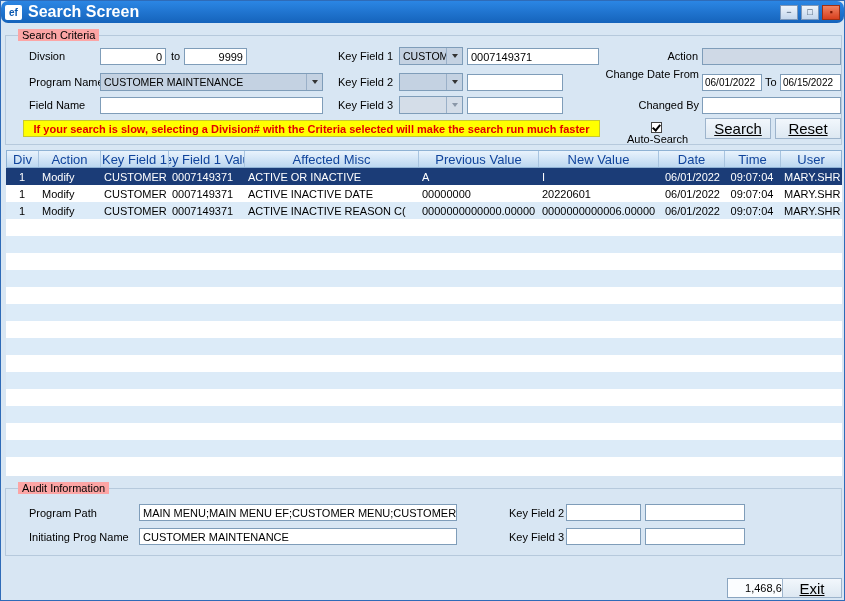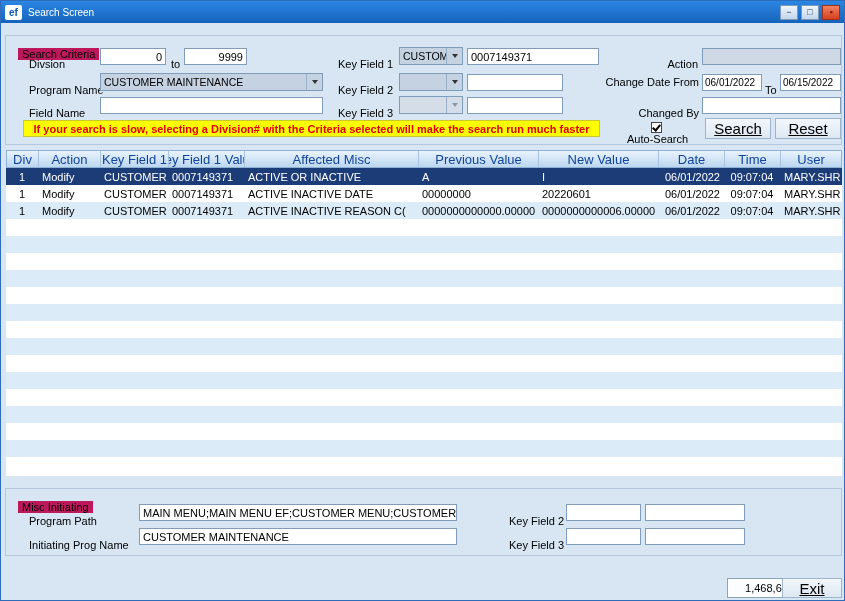--- a/index.html
+++ b/index.html
@@ -4,34 +4,34 @@
 <style>
   html,body{margin:0;padding:0;background:#9aa7b5;}
   .window{
     position:relative;width:845px;height:601px;box-sizing:border-box;
     background:#d8e6f3;border:1px solid #2e6bb8;overflow:hidden;
     font-family:"Liberation Sans",sans-serif;color:#000;
   }
   
   .titlebar{position:absolute;left:0;top:0;right:0;height:22px;
     background:linear-gradient(180deg,#2b86e4,#1563bb);
-    display:flex;align-items:center;padding:0 4px;box-sizing:border-box;}
+    display:flex;align-items:center;padding:0 4px;box-sizing:border-box;border-radius:7px;}
   .app-icon{width:17px;height:15px;background:#fff;border-radius:2px;
     color:#0a58b0;font-weight:bold;font-size:10px;display:flex;align-items:center;justify-content:center;margin-right:6px;}
-  .title{color:#fff;font-size:10px;font-weight:normal;flex:1;}
+  .title{color:#fff;font-size:16px;font-weight:bold;flex:1;}
   .win-controls{display:flex;}
   .winbtn{width:18px;height:15px;box-sizing:border-box;border:1px solid #7d97b8;
     background:linear-gradient(#eef4fb,#c3d6ec);display:flex;align-items:center;justify-content:center;
     font-size:9px;line-height:9px;color:#223a55;margin-left:3px;cursor:pointer;}
   .winbtn.close{background:linear-gradient(#f08262,#d8401e);border-color:#a03014;color:#7a1500;}
   
   .fieldset{position:absolute;border:1px solid #b6c9dc;box-sizing:border-box;}
-  .legend{position:absolute;top:-7px;left:12px;background:#be185d;padding:0 4px;font-size:11px;margin-top:19px;}
-  
-  .lbl{position:absolute;font-size:11px;white-space:nowrap;margin-top:8px;}
+  .legend{position:absolute;top:-7px;left:12px;background:#fca5a5;padding:0 4px;font-size:11px;}
+  
+  .lbl{position:absolute;font-size:11px;white-space:nowrap;}
   .lbl.r{text-align:right;}
   .inp{position:absolute;box-sizing:border-box;height:17px;background:#fff;border:1px solid #7f9db9;
     font-size:11px;padding:1px 3px;display:flex;align-items:center;overflow:hidden;white-space:nowrap;}
   .inp.right{justify-content:flex-end;}
   .inp.small{font-size:10px;padding:1px 2px;}
   .inp.disabled{background:#cfd9e6;}
   .combo{position:absolute;box-sizing:border-box;height:18px;background:#c4d2e2;border:1px solid #7f9db9;
     display:flex;align-items:center;font-size:10.5px;padding-left:3px;cursor:pointer;overflow:hidden;}
   .combo-text{white-space:nowrap;overflow:hidden;}
   .arrowbox{margin-left:auto;width:15px;align-self:stretch;display:flex;align-items:center;justify-content:center;
@@ -213,21 +213,21 @@
       <div class="tr w"></div>
       <div class="tr p"></div>
       <div class="tr w"></div>
       <div class="tr p"></div>
       <div class="tr w"></div>
       <div class="tr p"></div>
       <div class="tr w"></div>
     </div>
 
   <div class="fieldset" style="left:4px;top:487px;width:837px;height:68px;">
-    <span class="legend">Misc Initiating</span>
+    <span class="legend">Audit Information</span>
   </div>
 
   <span class="lbl" style="left:28px;top:506px;">Program Path</span>
   <div class="inp" style="left:138px;top:503px;width:318px;">MAIN MENU;MAIN MENU EF;CUSTOMER MENU;CUSTOMER</div>
   <span class="lbl" style="left:508px;top:506px;">Key Field 2</span>
   <div class="inp" style="left:565px;top:503px;width:75px;"></div>
   <div class="inp" style="left:644px;top:503px;width:100px;"></div>
 
   <span class="lbl" style="left:28px;top:530px;">Initiating Prog Name</span>
   <div class="inp" style="left:138px;top:527px;width:318px;">CUSTOMER MAINTENANCE</div>

